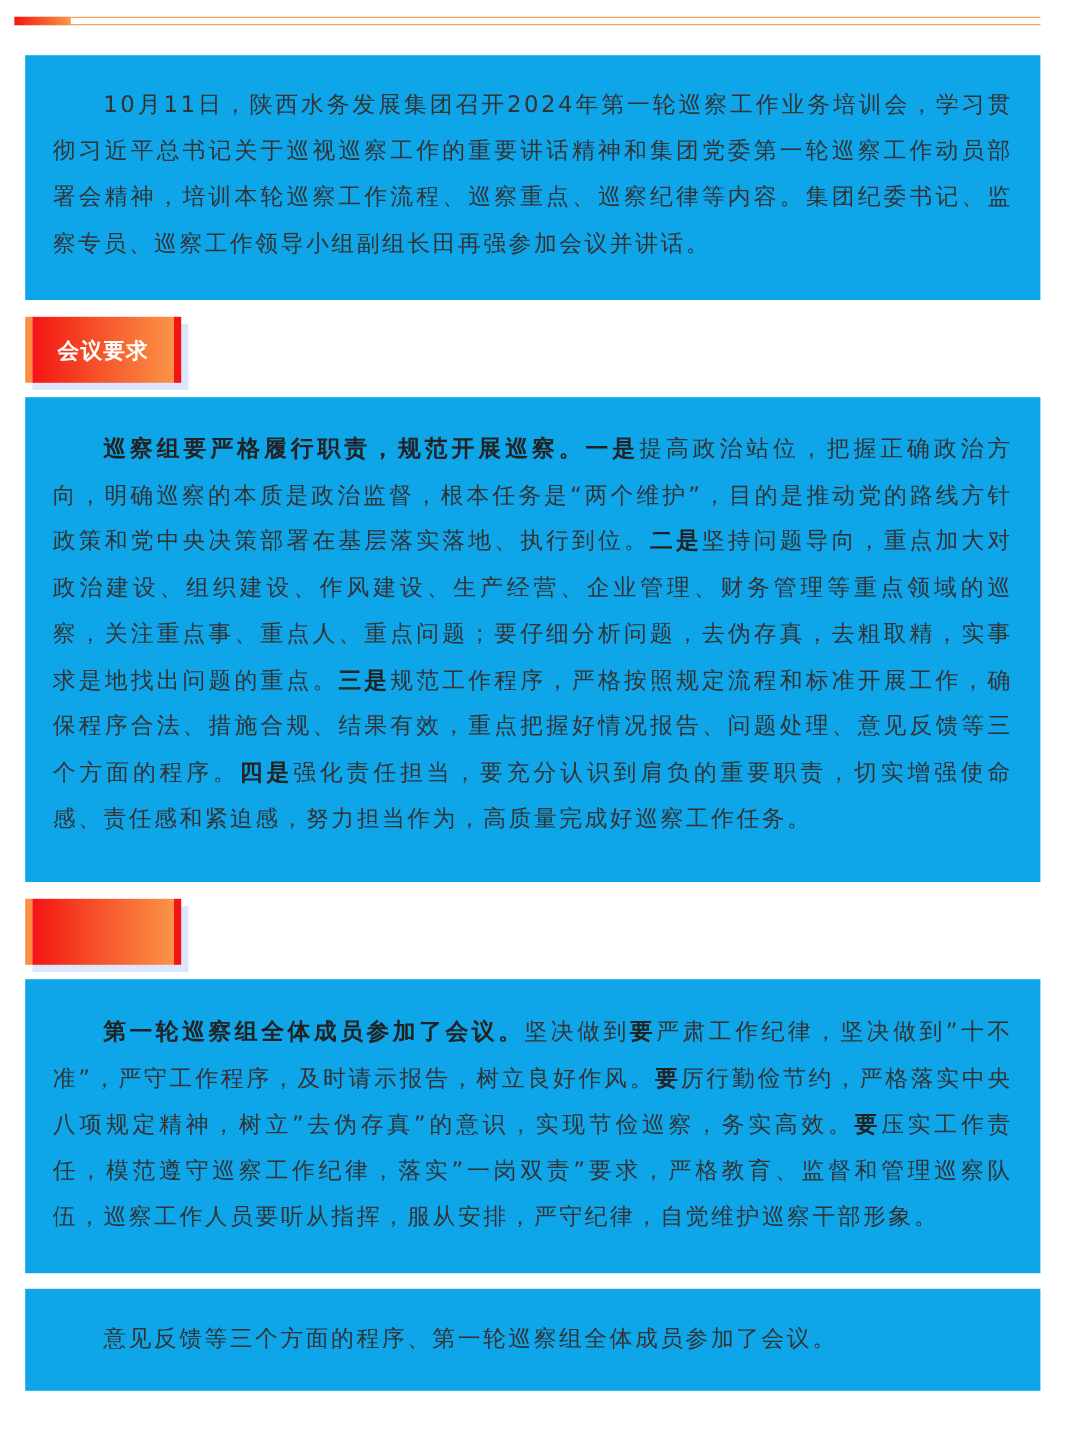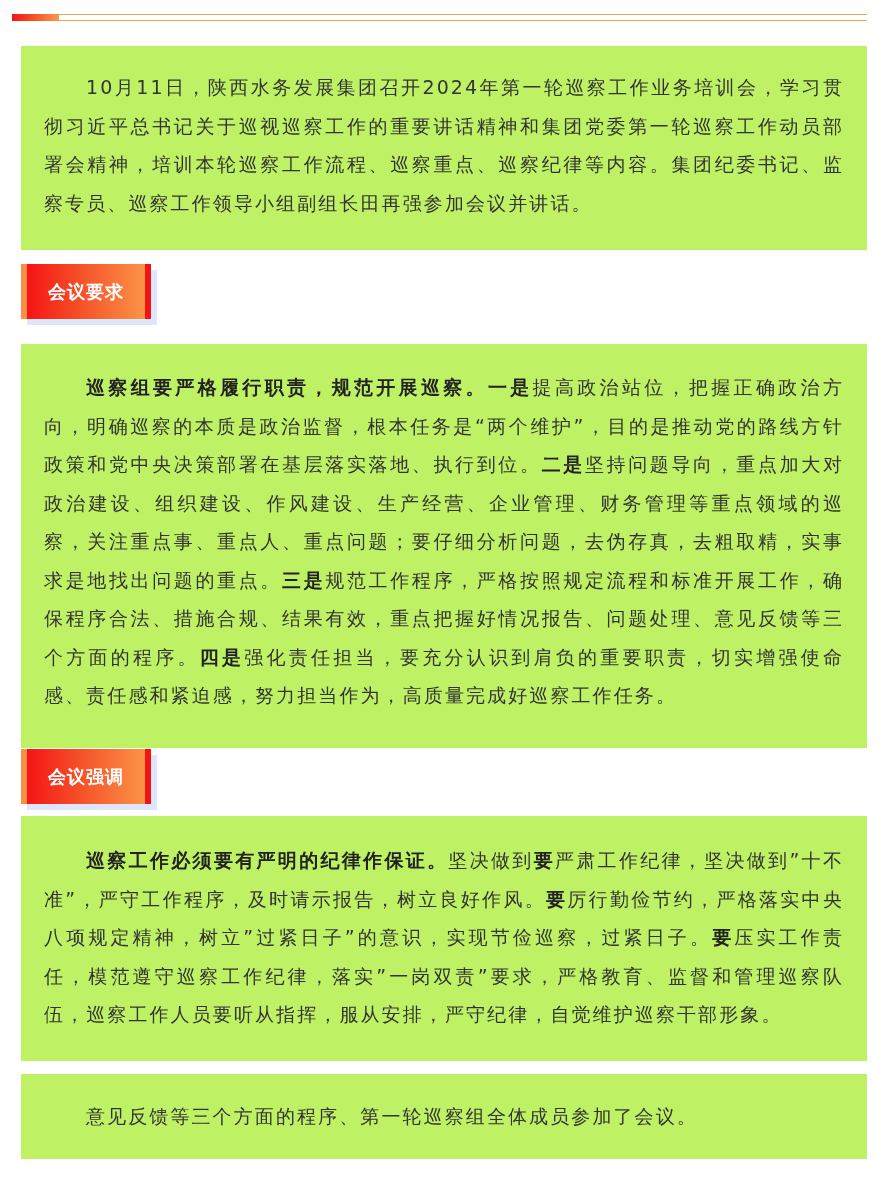--- a/index.html
+++ b/index.html
@@ -14,21 +14,21 @@
     .top-rule .line-a, .top-rule .line-b {
       position: absolute; left: 0; right: 0; height: 1px; background: #f7a15a;
     }
     .top-rule .line-a { top: 0; }
     .top-rule .line-b { top: 6px; }
     .top-rule .accent {
       position: absolute; left: 0; top: 0; width: 47px; height: 7px;
       background: linear-gradient(90deg, #f51414 0%, #f5572a 50%, #fb9a4a 100%);
     }
     .box {
-      position: absolute; left: 21px; width: 846px; background: #bef264;
+      position: absolute; left: 21px; width: 846px; background: #0ea5e9;
       box-sizing: border-box; padding: 0 23px;
     }
     .box p {
       margin: 0; font-size: 19px; line-height: 38.5px; letter-spacing: 2.1px;
       text-indent: 42px; text-align: justify; color: #333;
     }
     .box p b { font-weight: bold; color: #222; }
     .heading {
       position: absolute; left: 21px; width: 136px; height: 61px;
     }
@@ -65,35 +65,34 @@
 </div>
 
 <div class="heading" style="top:264px;">
   <div class="shadow"></div>
   <div class="strip"></div>
   <div class="body"></div>
   <div class="edge"></div>
   <div class="label">会议要求</div>
 </div>
 
-<div class="box" style="top:344px; height:404px; padding-top:24px;">
+<div class="box" style="top:331px; height:404px; padding-top:24px;">
   <p>
     <b>巡察组要严格履行职责，规范开展巡察。</b><b>一是</b><span>提高政治站位，把握正确政治方向，明确巡察的本质是政治监督，根本任务是“两个维护”，目的是推动党的路线方针政策和党中央决策部署在基层落实落地、执行到位。</span><b>二是</b><span>坚持问题导向，重点加大对政治建设、组织建设、作风建设、生产经营、企业管理、财务管理等重点领域的巡察，关注重点事、重点人、重点问题；要仔细分析问题，去伪存真，去粗取精，实事求是地找出问题的重点。</span><b>三是</b><span>规范工作程序，严格按照规定流程和标准开展工作，确保程序合法、措施合规、结果有效，重点把握好情况报告、问题处理、意见反馈等三个方面的程序。</span><b>四是</b><span>强化责任担当，要充分认识到肩负的重要职责，切实增强使命感、责任感和紧迫感，努力担当作为，高质量完成好巡察工作任务。</span>
   </p>
 </div>
 
 <div class="heading" style="top:749px;">
   <div class="shadow"></div>
   <div class="strip"></div>
   <div class="body"></div>
   <div class="edge"></div>
-  <div class="label">会议强调</div>
 </div>
 
 <div class="box" style="top:816px; height:245px; padding-top:25px;">
   <p>
-    <b>巡察工作必须要有严明的纪律作保证。</b><span>坚决做到</span><b>要</b><span>严肃工作纪律，坚决做到”十不准”，严守工作程序，及时请示报告，树立良好作风。</span><b>要</b><span>厉行勤俭节约，严格落实中央八项规定精神，树立”过紧日子”的意识，实现节俭巡察，过紧日子。</span><b>要</b><span>压实工作责任，模范遵守巡察工作纪律，落实”一岗双责”要求，严格教育、监督和管理巡察队伍，巡察工作人员要听从指挥，服从安排，严守纪律，自觉维护巡察干部形象。</span>
+    <b>第一轮巡察组全体成员参加了会议。</b><span>坚决做到</span><b>要</b><span>严肃工作纪律，坚决做到”十不准”，严守工作程序，及时请示报告，树立良好作风。</span><b>要</b><span>厉行勤俭节约，严格落实中央八项规定精神，树立”去伪存真”的意识，实现节俭巡察，务实高效。</span><b>要</b><span>压实工作责任，模范遵守巡察工作纪律，落实”一岗双责”要求，严格教育、监督和管理巡察队伍，巡察工作人员要听从指挥，服从安排，严守纪律，自觉维护巡察干部形象。</span>
   </p>
 </div>
 
 <div class="box" style="top:1074px; height:85px; padding-top:23px;">
   <p>意见反馈等三个方面的程序、第一轮巡察组全体成员参加了会议。</p>
 </div>
 
 </body></html>

